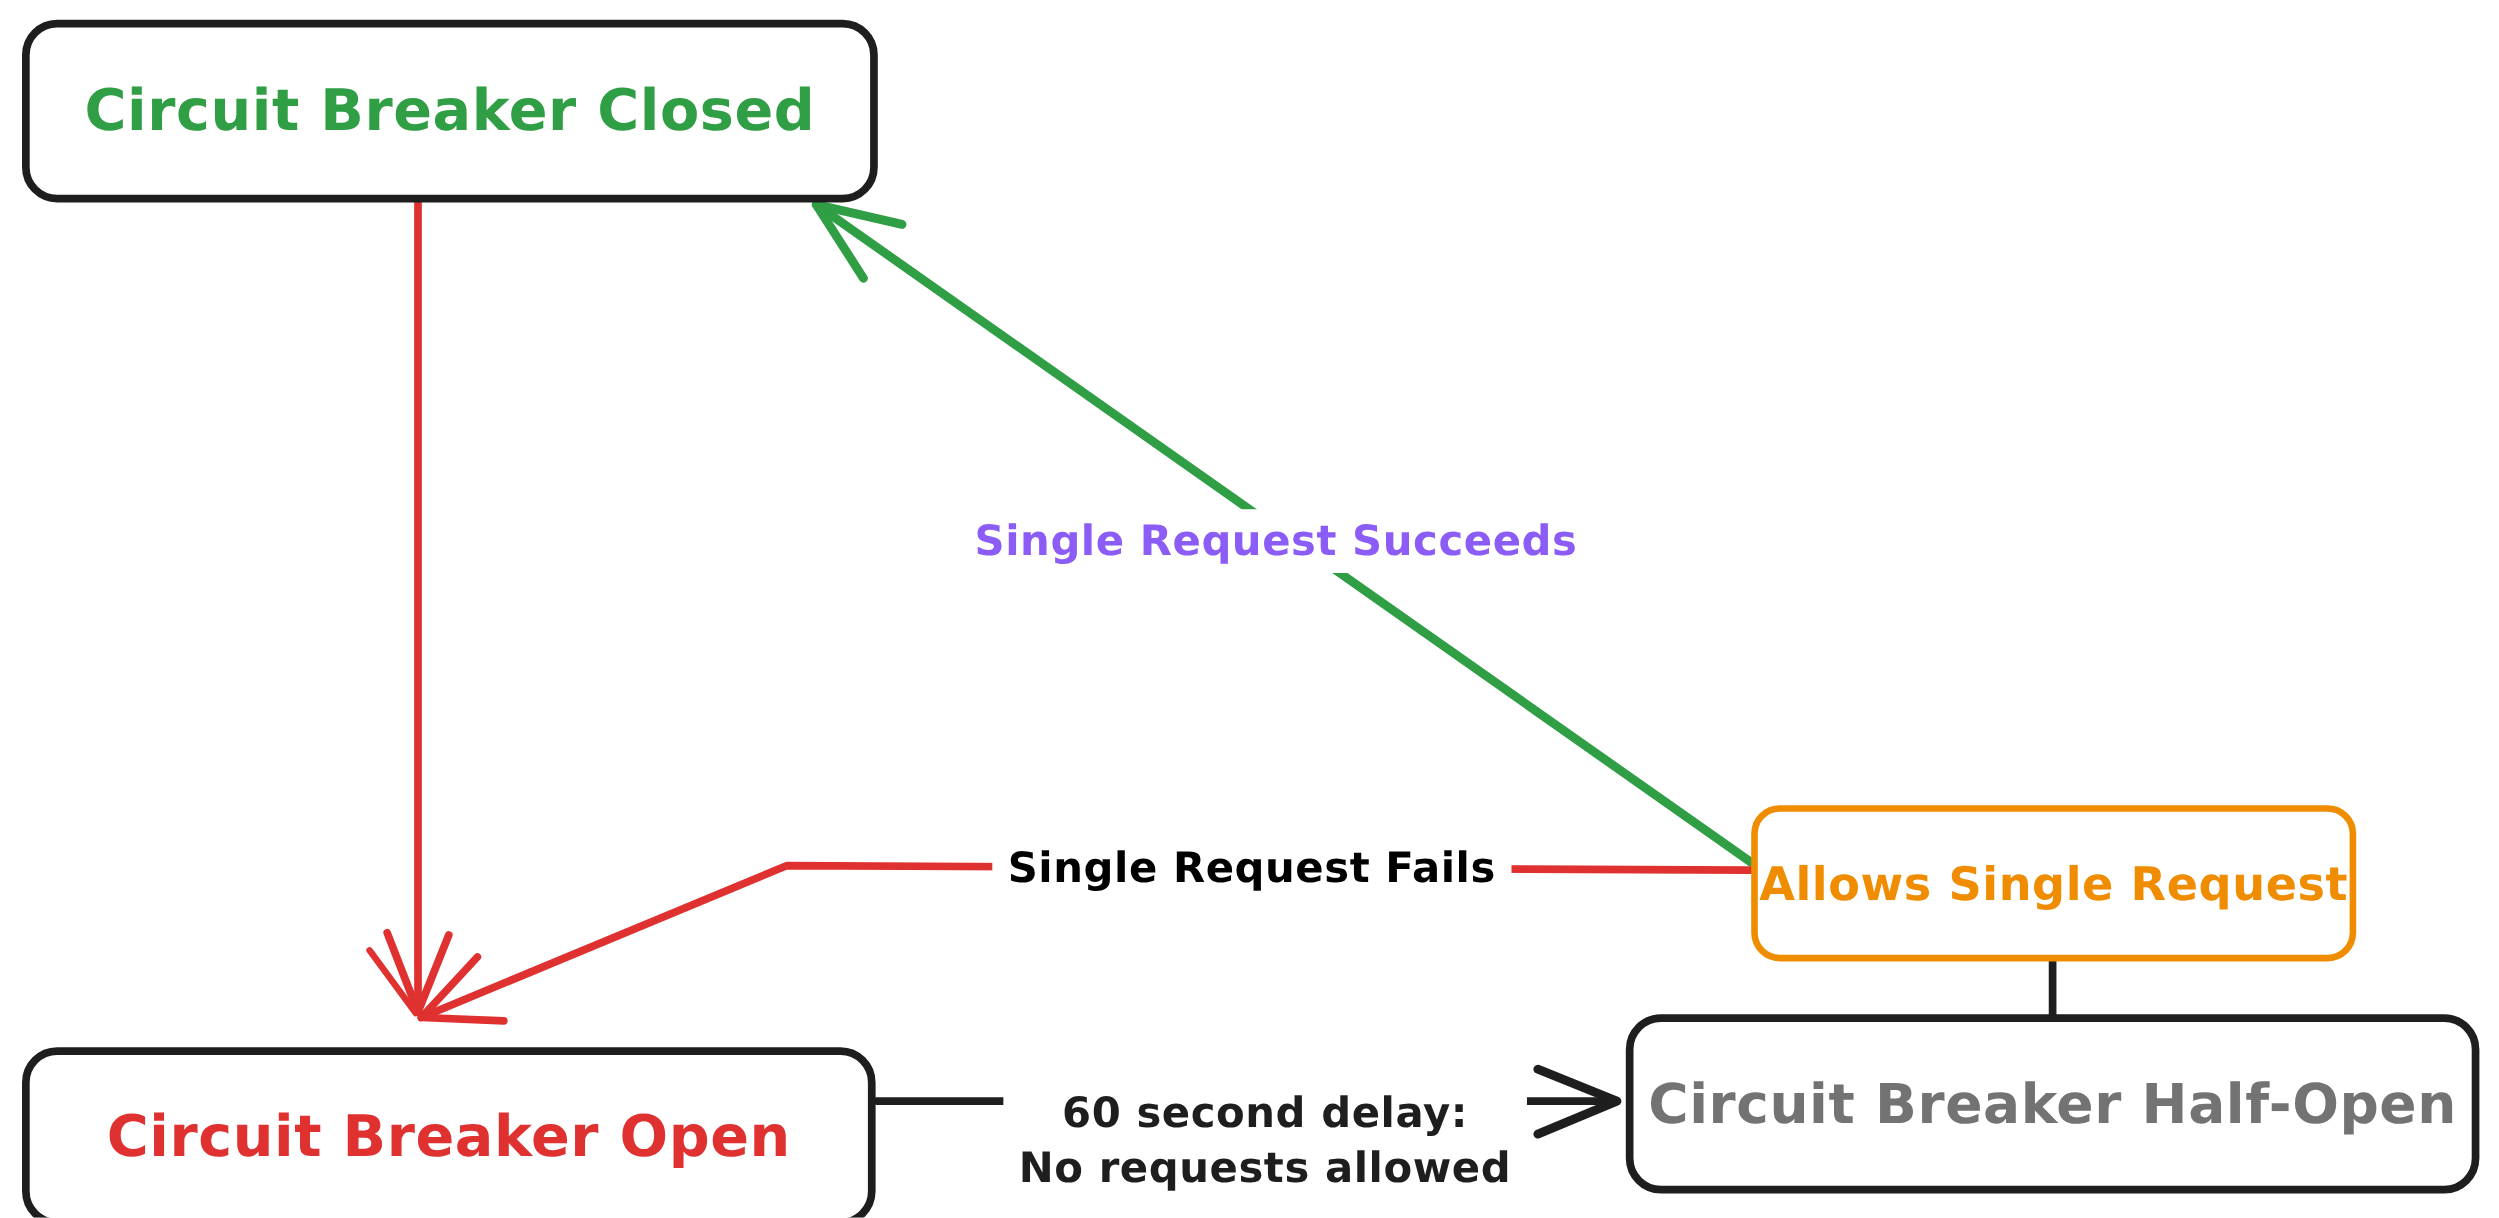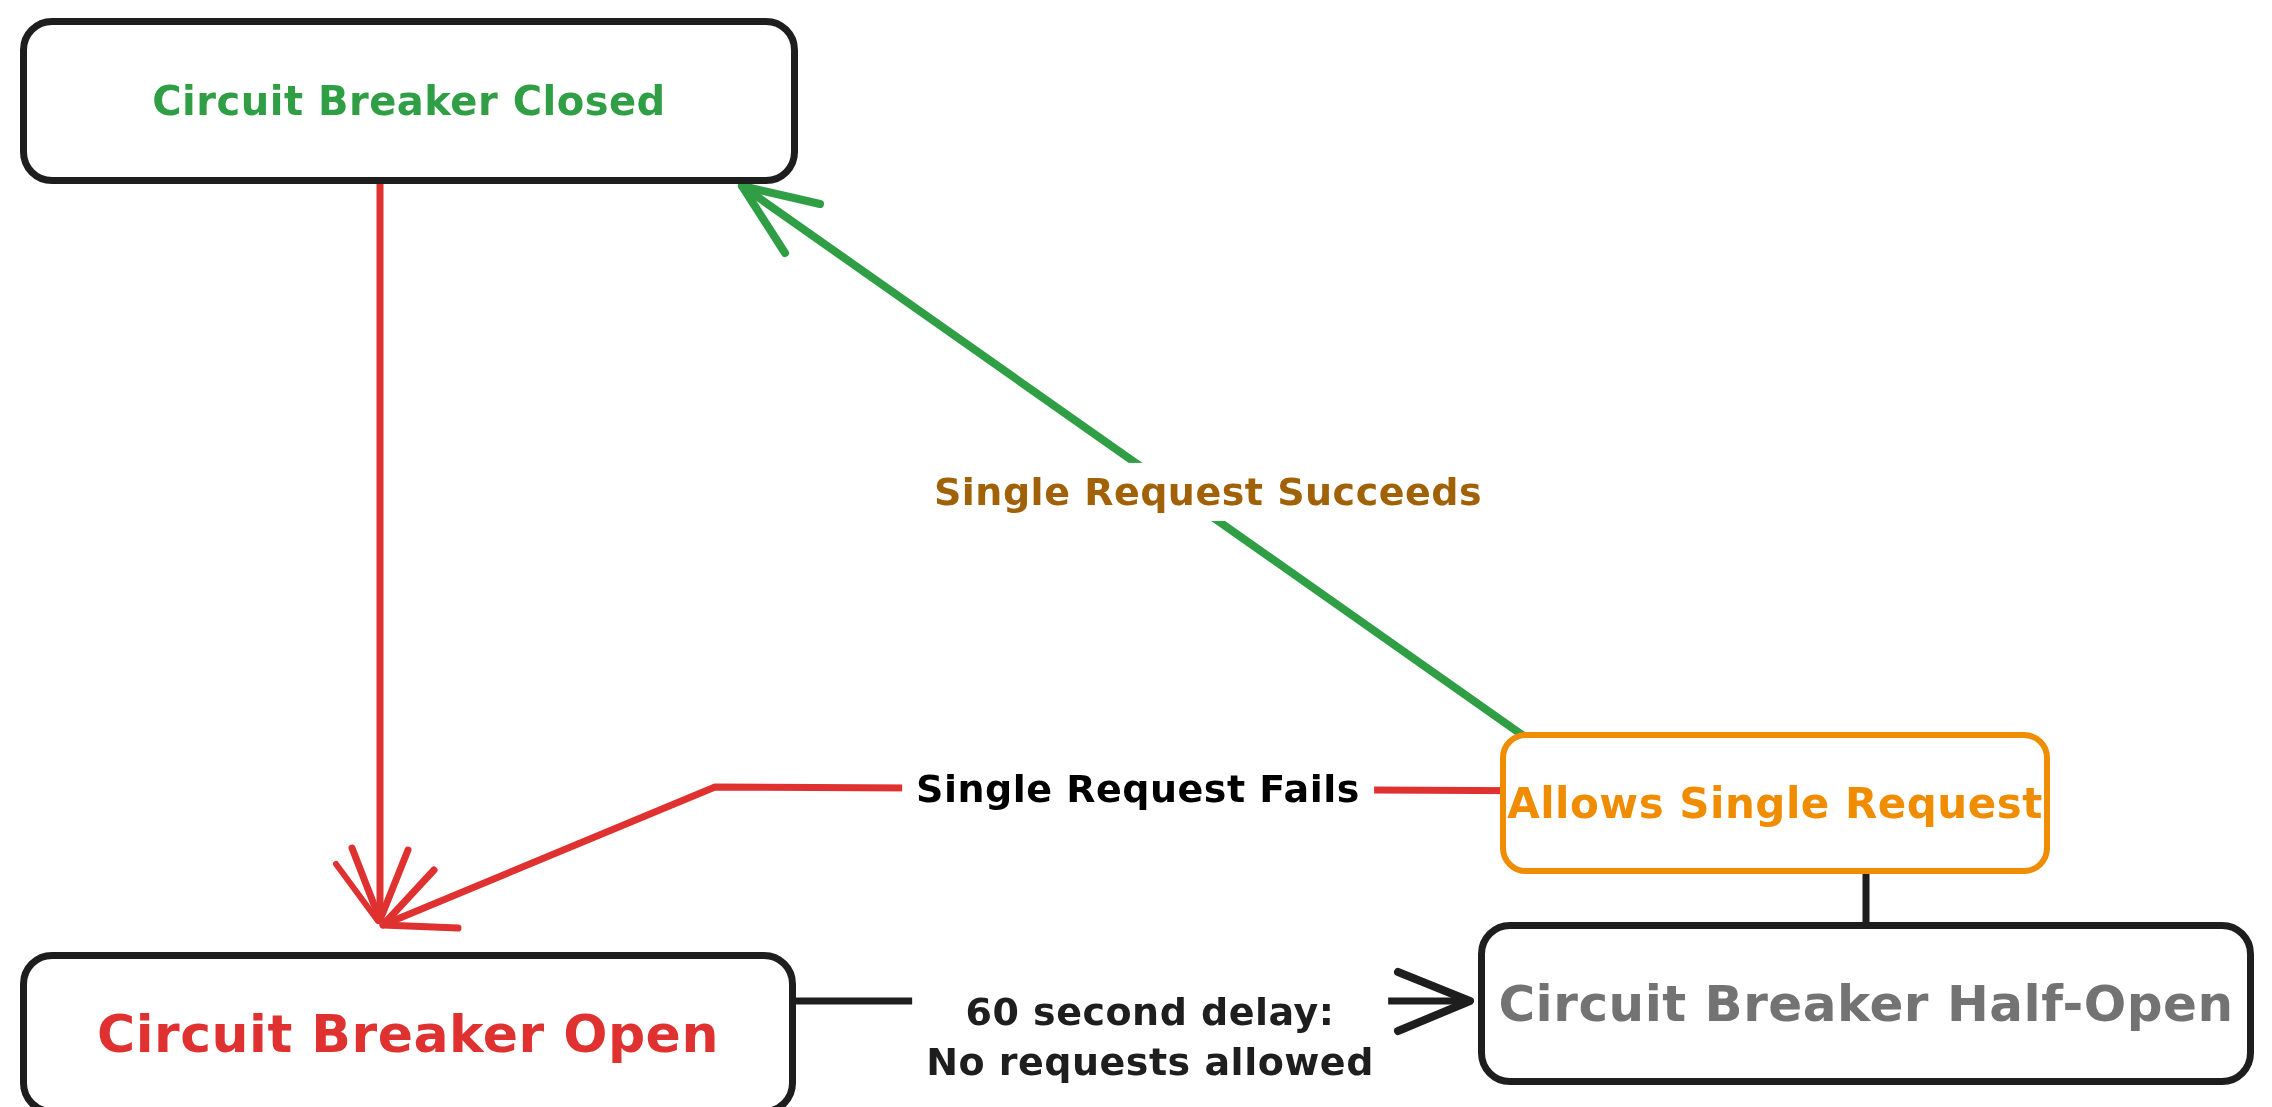--- a/index.html
+++ b/index.html
@@ -29,50 +29,50 @@
     border-radius: 32px;
     display: flex;
     align-items: center;
     justify-content: center;
     font-weight: bold;
     letter-spacing: 0.5px;
     text-align: center;
   }
   .node-closed {
     left: 20px; top: 18px; width: 778px; height: 166px;
-    color: #2f9e44; font-size: 40px;
+    color: #2f9e44; font-size: 52px;
   }
   .node-open {
     left: 20px; top: 952px; width: 776px; height: 163px;
     color: #e03131; font-size: 52px; justify-content: center;
   }
   .node-half-open {
     left: 1478px; top: 922px; width: 776px; height: 163px;
     color: #737373; font-size: 50px;
   }
   .node-allows {
-    left: 1500px; top: 732px; width: 550px; height: 142px;
+    left: 1592px; top: 732px; width: 550px; height: 142px;
     border: 6px solid #f08c00;
     border-radius: 26px;
     color: #f08c00; font-size: 42px;
   }
   .edge-label {
     position: absolute;
     transform: translate(-50%, -50%);
     background: #ffffff;
     text-align: center;
     font-weight: bold;
     font-size: 38px;
     line-height: 1.32;
     letter-spacing: 0.5px;
     padding: 4px 14px;
     white-space: nowrap;
   }
   .label-trip     { left: 390px;  top: 552px;  color: #e03131; }
-  .label-succeeds { left: 1208px; top: 492px;  color: #a16207; }
+  .label-succeeds { left: 1160px; top: 492px;  color: #8b5cf6; }
   .label-fails    { left: 1138px; top: 789px;  color: #000000; }
   .label-delay    { left: 1150px; top: 1003px; color: #1e1e1e; margin-top: 34px; }
 </style>
 </head>
 <body>
 
 <div id="stage">
 
   <svg id="connector-layer" viewBox="0 0 2272 1107">
 

